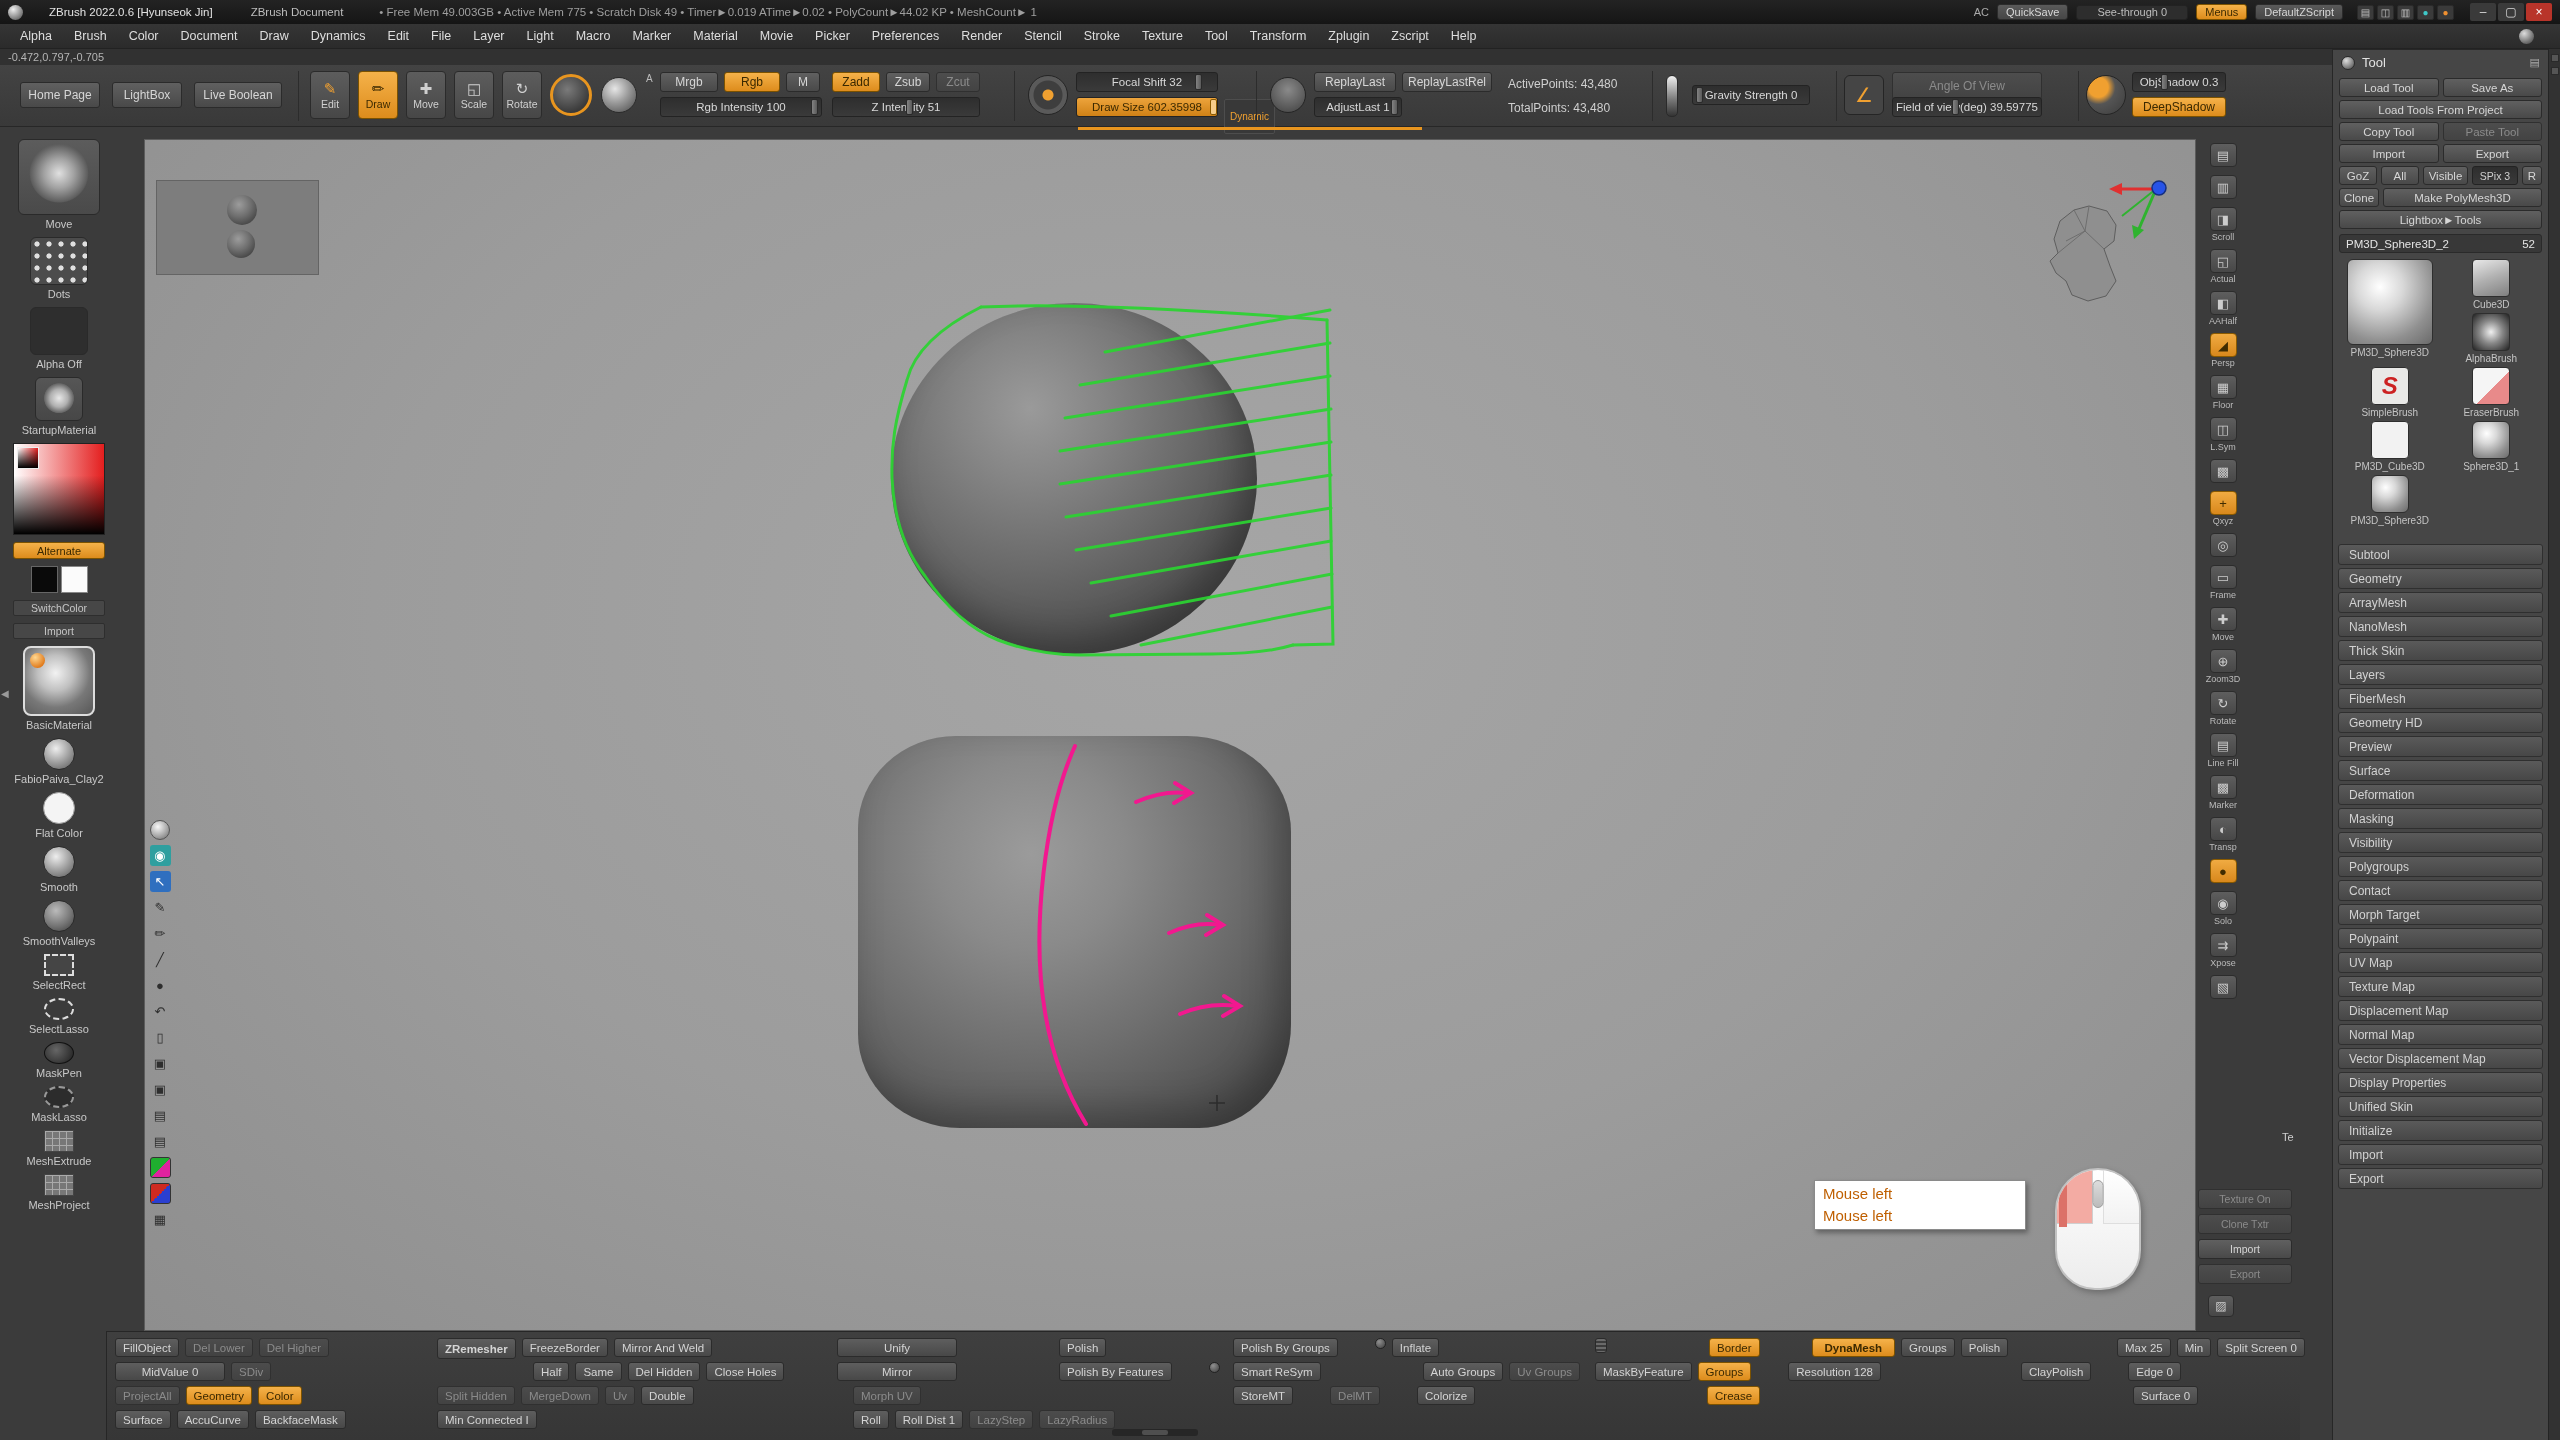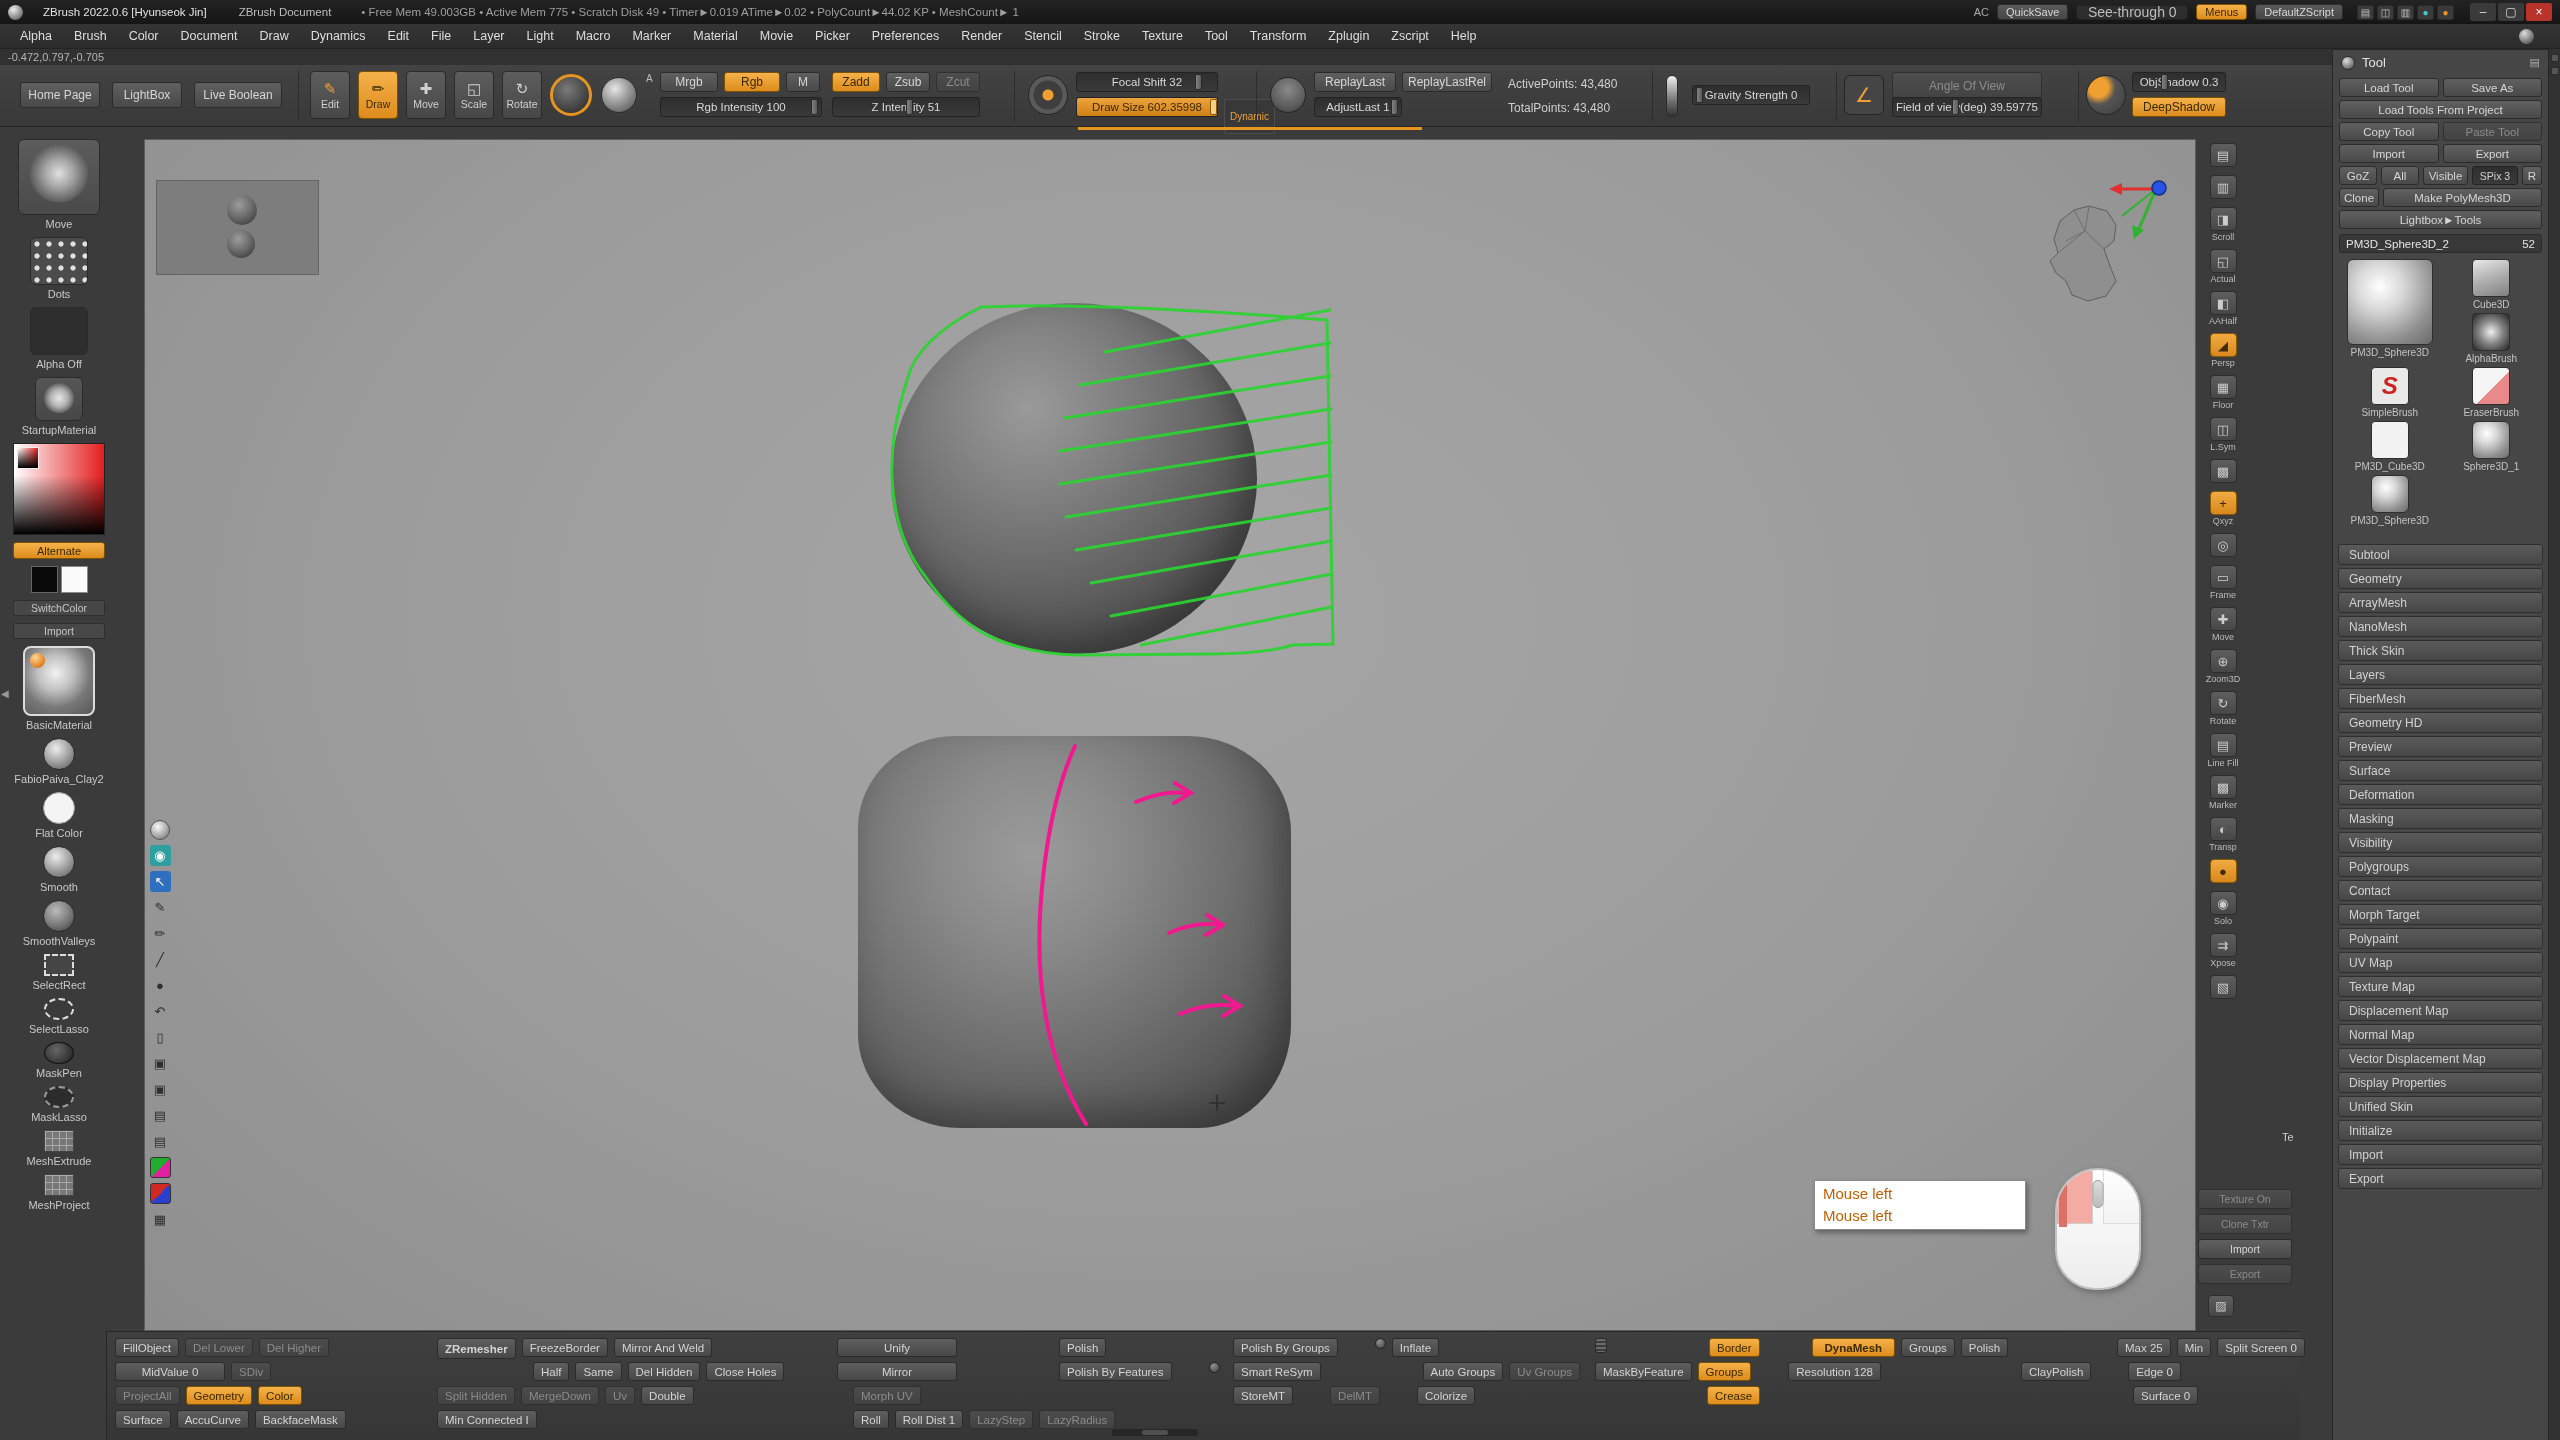--- a/index.html
+++ b/index.html
@@ -10,30 +10,30 @@
 
 .btn{display:inline-flex;align-items:center;justify-content:center;background:linear-gradient(#606060,#494949);border:1px solid #2b2b2b;border-radius:3px;color:#d6d6d6;font-size:12px;height:22px;padding:0 8px;white-space:nowrap;cursor:default}
 .btn.on{background:linear-gradient(#f5b24a,#dd8c1c);border-color:#7c5200;color:#3b2900}
 .btn.dis{background:linear-gradient(#4d4d4d,#434343);color:#8b8b8b;border-color:#303030}
 .slider{position:absolute;height:20px;background:linear-gradient(#2e2e2e,#3a3a3a);border:1px solid #232323;border-radius:3px;color:#d8d8d8;font-size:11.5px;display:flex;align-items:center;justify-content:center;overflow:hidden;white-space:nowrap}
 .slider .hnd{position:absolute;top:1px;bottom:1px;width:7px;border-radius:2px;background:linear-gradient(90deg,#828282,#5a5a5a);border:1px solid #2a2a2a}
 .slider.orange{background:linear-gradient(#eda43c,#cf8116);color:#3b2900}
 .slider.orange .hnd{background:#f7cd8a;border-color:#8a5a00}
 
 
-.titlebar{position:absolute;top:0;left:0;width:2560px;height:24px;background:linear-gradient(#232323,#151515);display:flex;align-items:center;padding:0 8px;gap:20px;font-size:11.5px;color:#c9c9c9;z-index:30}
+.titlebar{position:absolute;top:0;left:0;width:2560px;height:24px;background:linear-gradient(#232323,#151515);display:flex;align-items:center;padding:0 8px;gap:26px;font-size:11.5px;color:#c9c9c9;z-index:30}
 .tb-logo{width:15px;height:15px;border-radius:50%;background:radial-gradient(circle at 35% 30%,#eee,#888 60%,#444);flex:none}
 .tb-title{color:#e2e2e2;white-space:nowrap}
 .tb-doc{color:#bdbdbd;margin-left:12px;white-space:nowrap}
 .tb-stats{color:#9f9f9f;margin-left:10px;flex:1;white-space:nowrap;overflow:hidden}
 .tb-right{display:flex;align-items:center;gap:8px}
 .tb-ac{color:#a9a9a9;font-size:11px}
 .tb-chip{height:16px;padding:0 8px;font-size:11px;display:flex;align-items:center;background:linear-gradient(#5a5a5a,#464646);border:1px solid #2b2b2b;border-radius:3px;color:#d6d6d6;white-space:nowrap}
 .tb-chip.on{background:linear-gradient(#f5b24a,#dd8c1c);border-color:#7c5200;color:#3b2900}
-.tb-sl{width:112px;height:15px;background:#2d2d2d;border:1px solid #222;border-radius:3px;font-size:14px;display:flex;align-items:center;justify-content:center;color:#bdbdbd;position:relative}
+.tb-sl{width:112px;height:15px;background:#2d2d2d;border:1px solid #222;border-radius:3px;font-size:11px;display:flex;align-items:center;justify-content:center;color:#bdbdbd;position:relative}
 .tb-icons{display:flex;gap:3px;margin-left:6px}
 .tb-ico{width:17px;height:15px;font-size:10px;display:flex;align-items:center;justify-content:center;color:#bfbfbf;background:#3a3a3a;border:1px solid #2a2a2a;border-radius:2px}
 .tb-ico.c-teal{color:#3ec8c8}.tb-ico.c-orange{color:#f09030}
 .winbtns{display:flex;gap:2px;margin-left:8px}
 .winbtn{width:26px;height:18px;display:flex;align-items:center;justify-content:center;font-size:12px;border-radius:2px;color:#d8d8d8;background:#3a3a3a}
 .winbtn.close{background:#b8342a;color:#fff}
 
 
 .menubar{position:absolute;top:24px;left:0;width:2560px;height:25px;background:linear-gradient(#353535,#2b2b2b);border-bottom:1px solid #222;display:flex;align-items:center;padding:0 10px;z-index:29}
 .menu-items{display:flex;gap:2px;flex:1}

